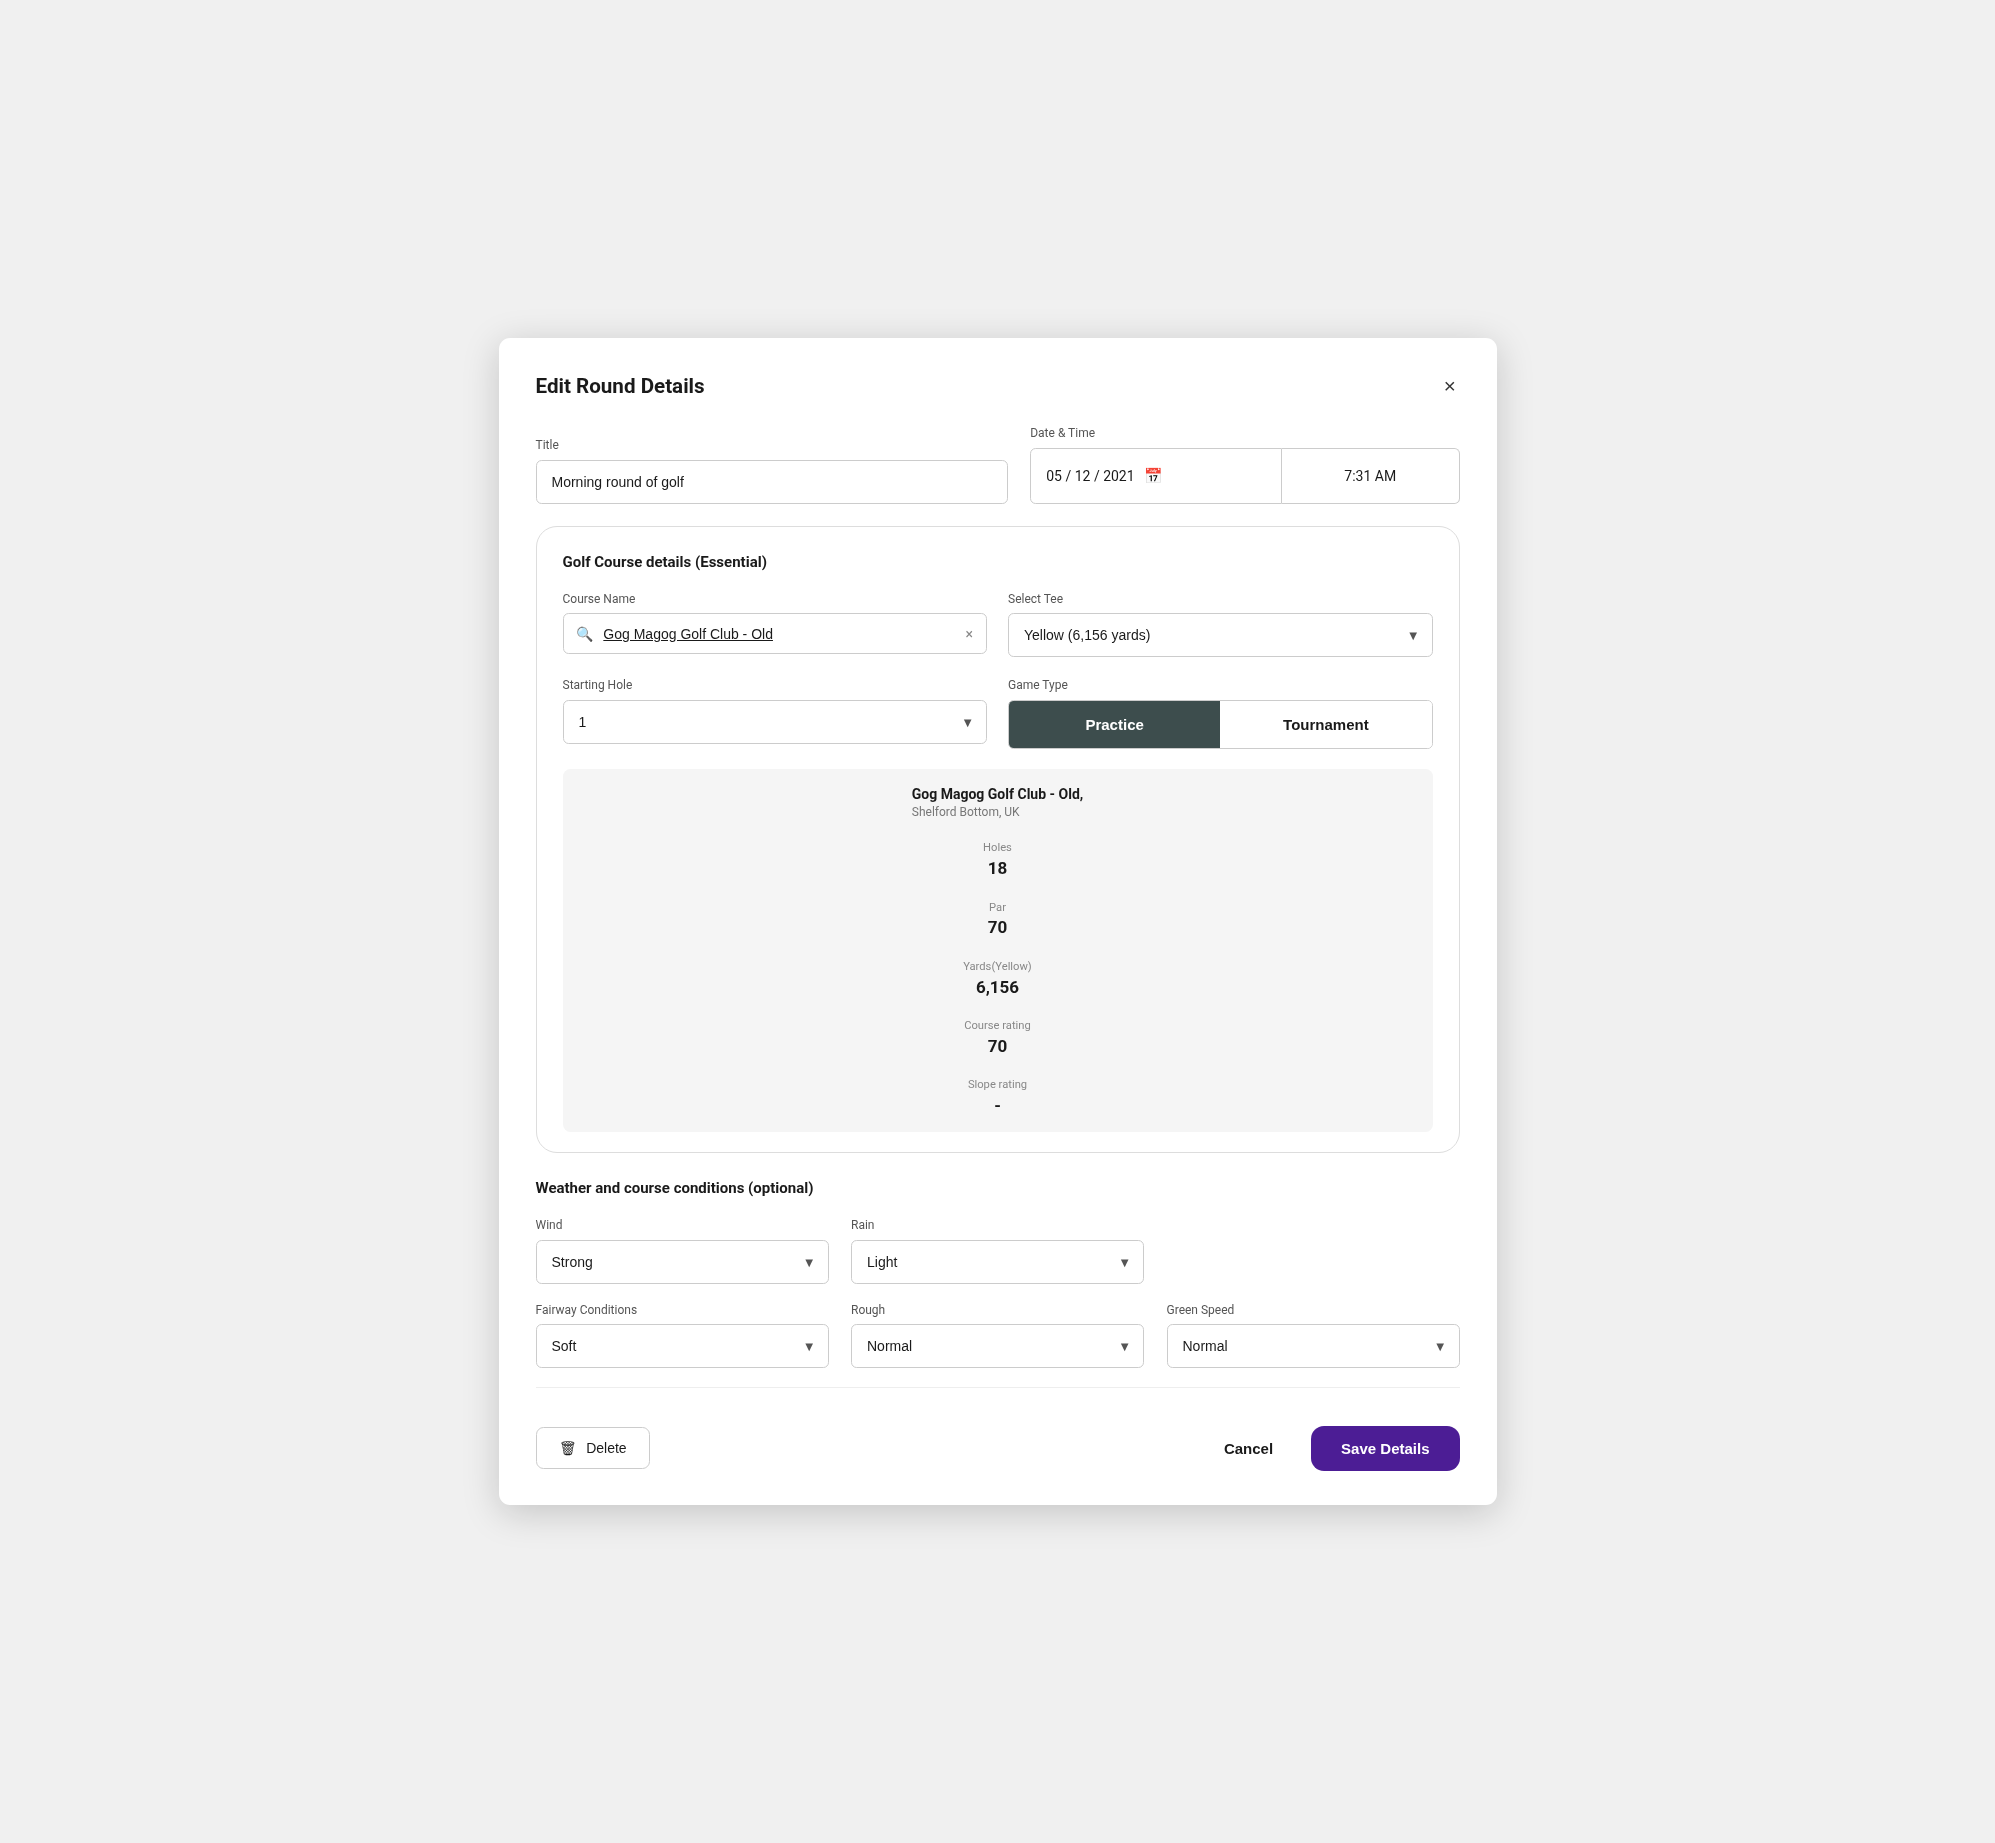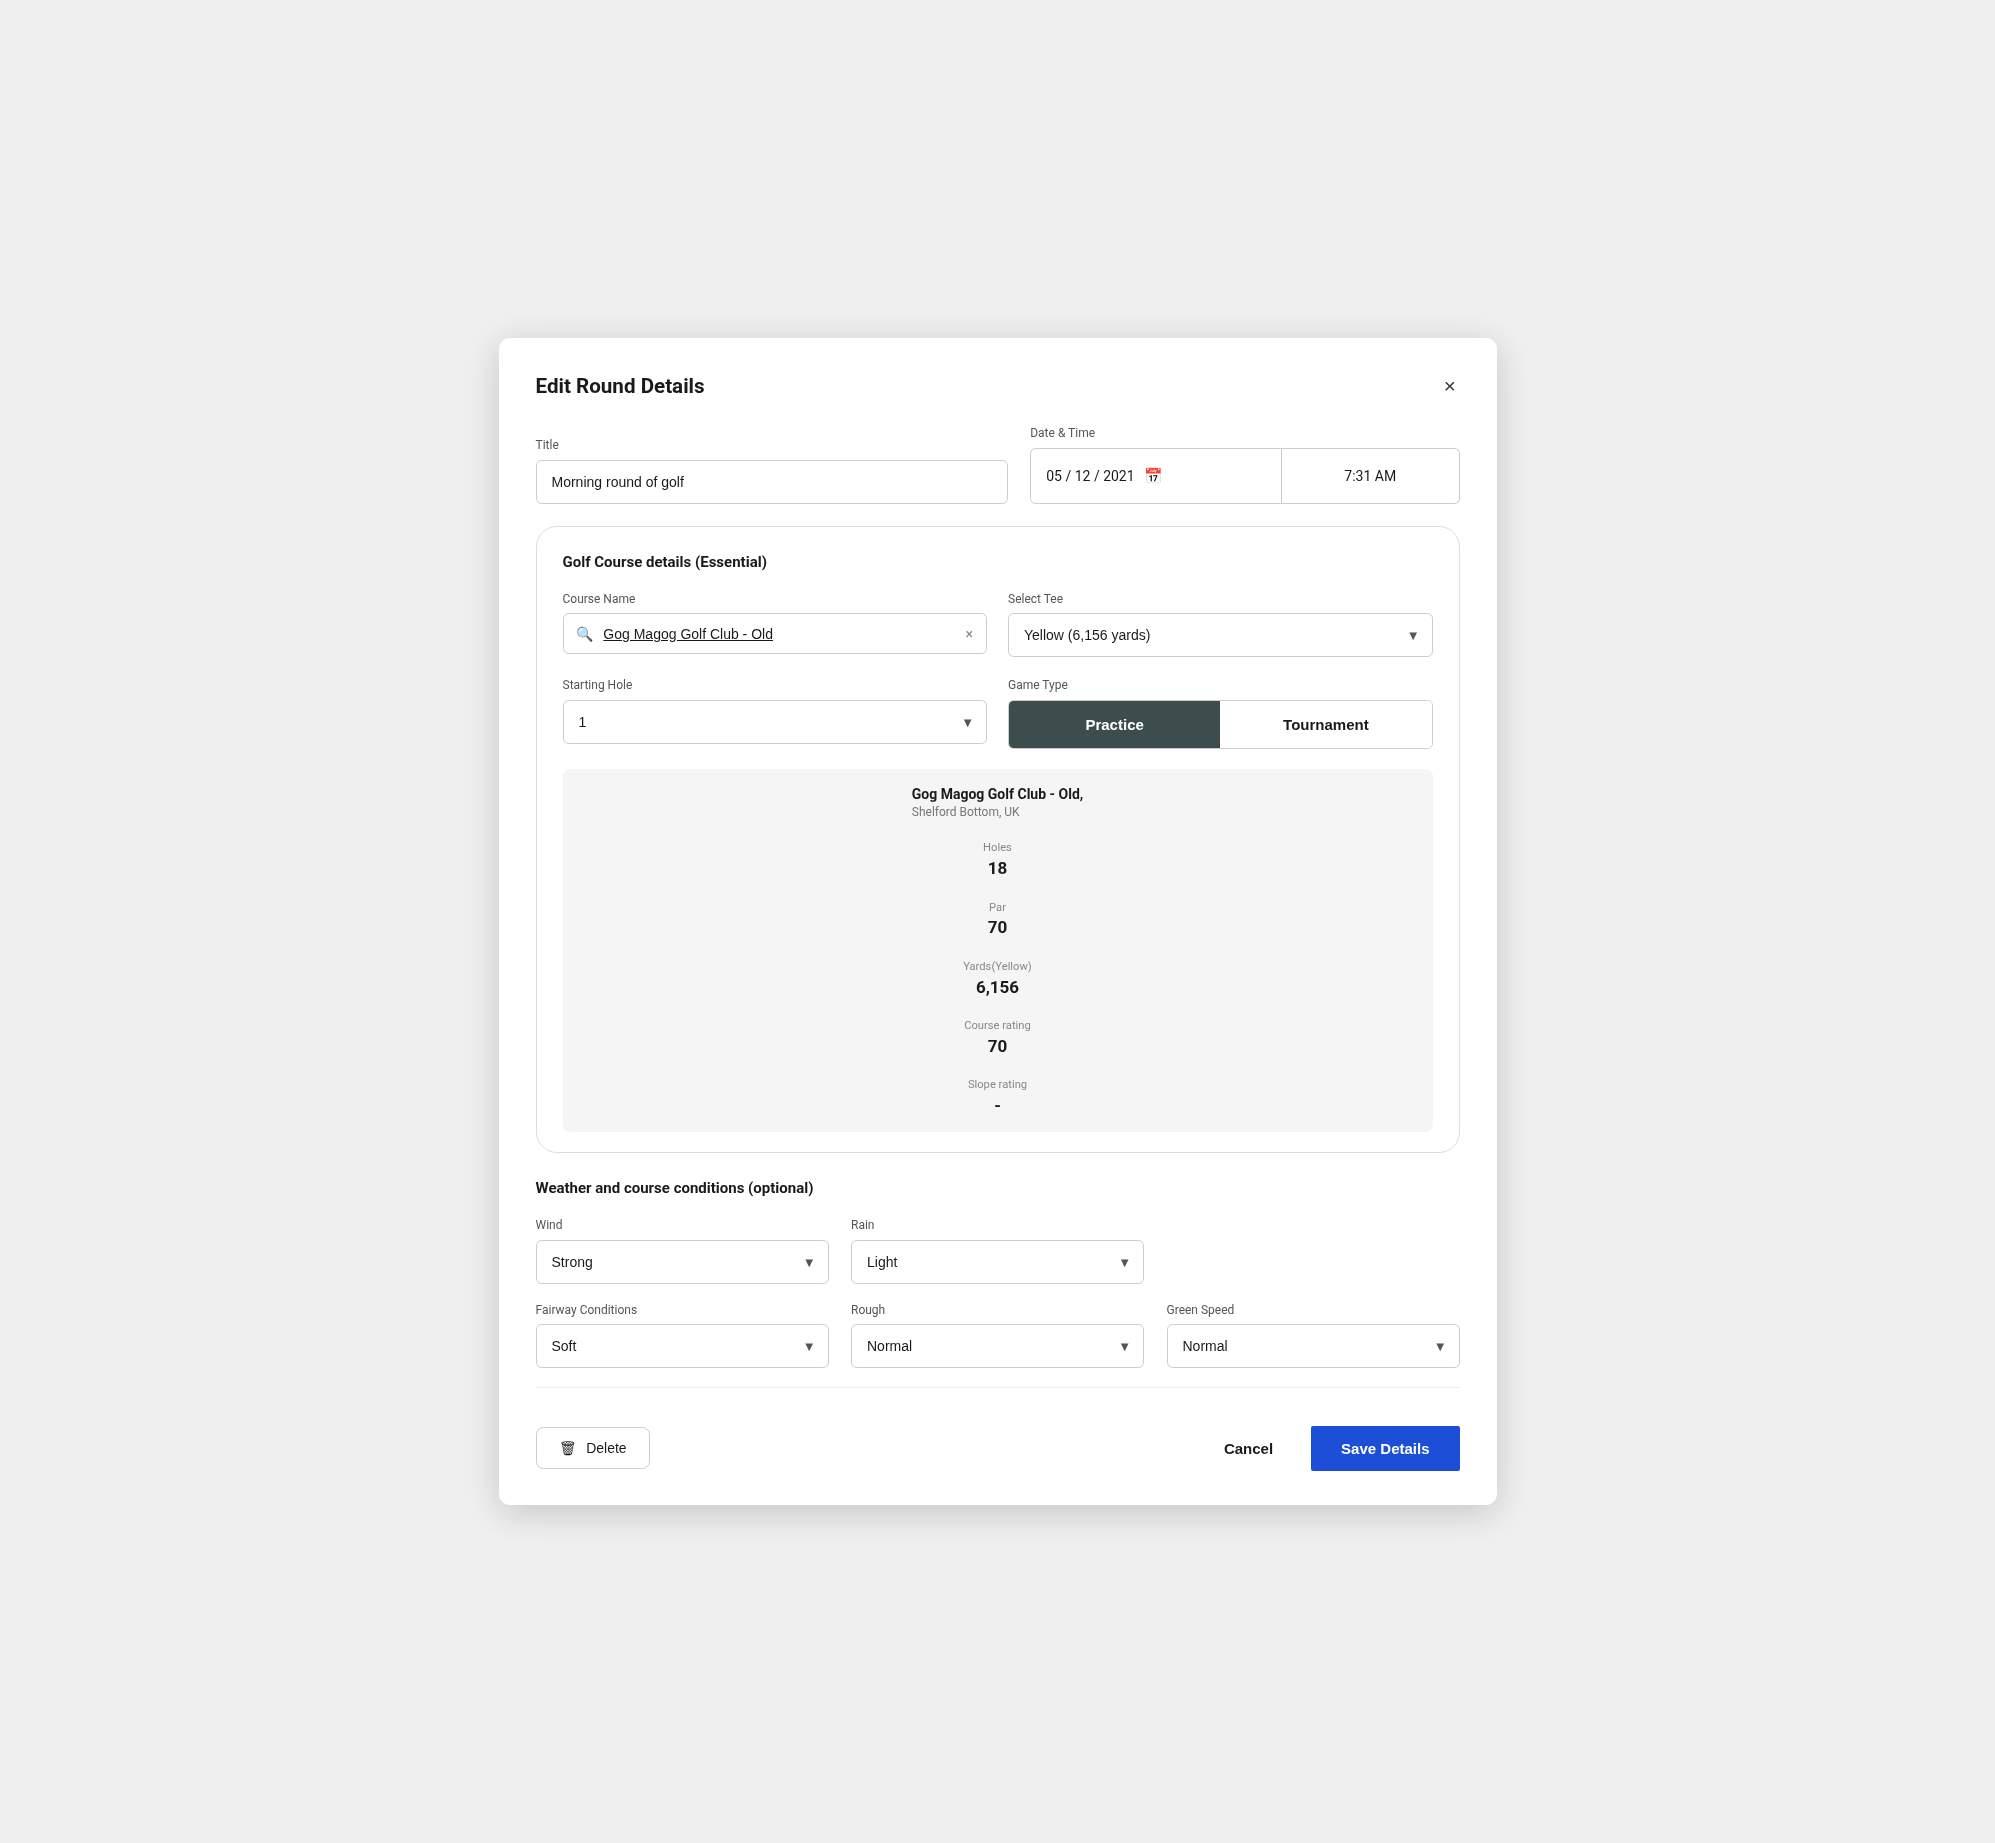--- a/index.html
+++ b/index.html
@@ -270,24 +270,24 @@
     .cancel-btn {
       background: none;
       border: none;
       font-size: 15px;
       font-weight: 600;
       color: #1a1a1a;
       cursor: pointer;
       padding: 12px 19px;
     }
     .save-btn {
-      background: #1d4ed8;
+      background: #4c1d95;
       color: #fff;
       border: none;
-      border-radius: 2px;
+      border-radius: 13px;
       padding: 14px 30px;
       font-size: 15px;
       font-weight: 700;
       cursor: pointer;
     }
     .divider {
       border: none;
       border-top: 1.4px solid #eee;
       margin: 0 0 22.5px 0;
     }

